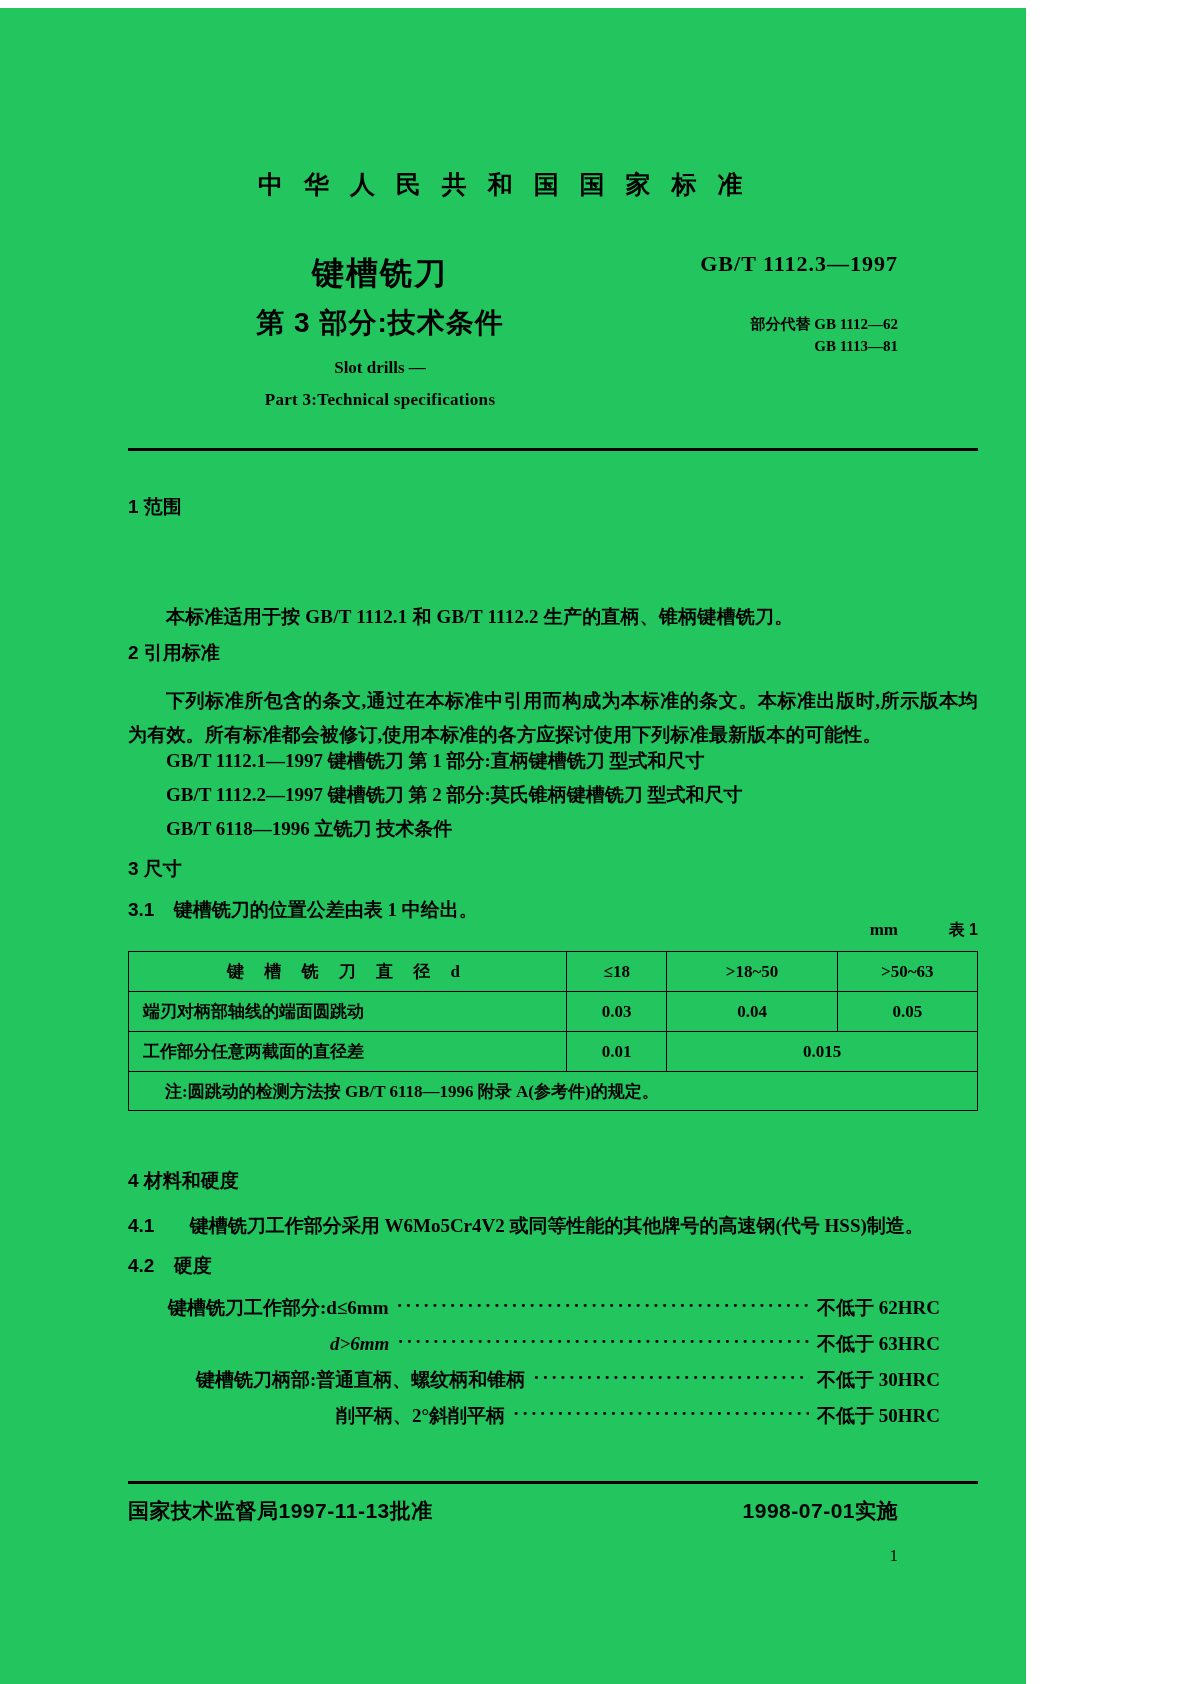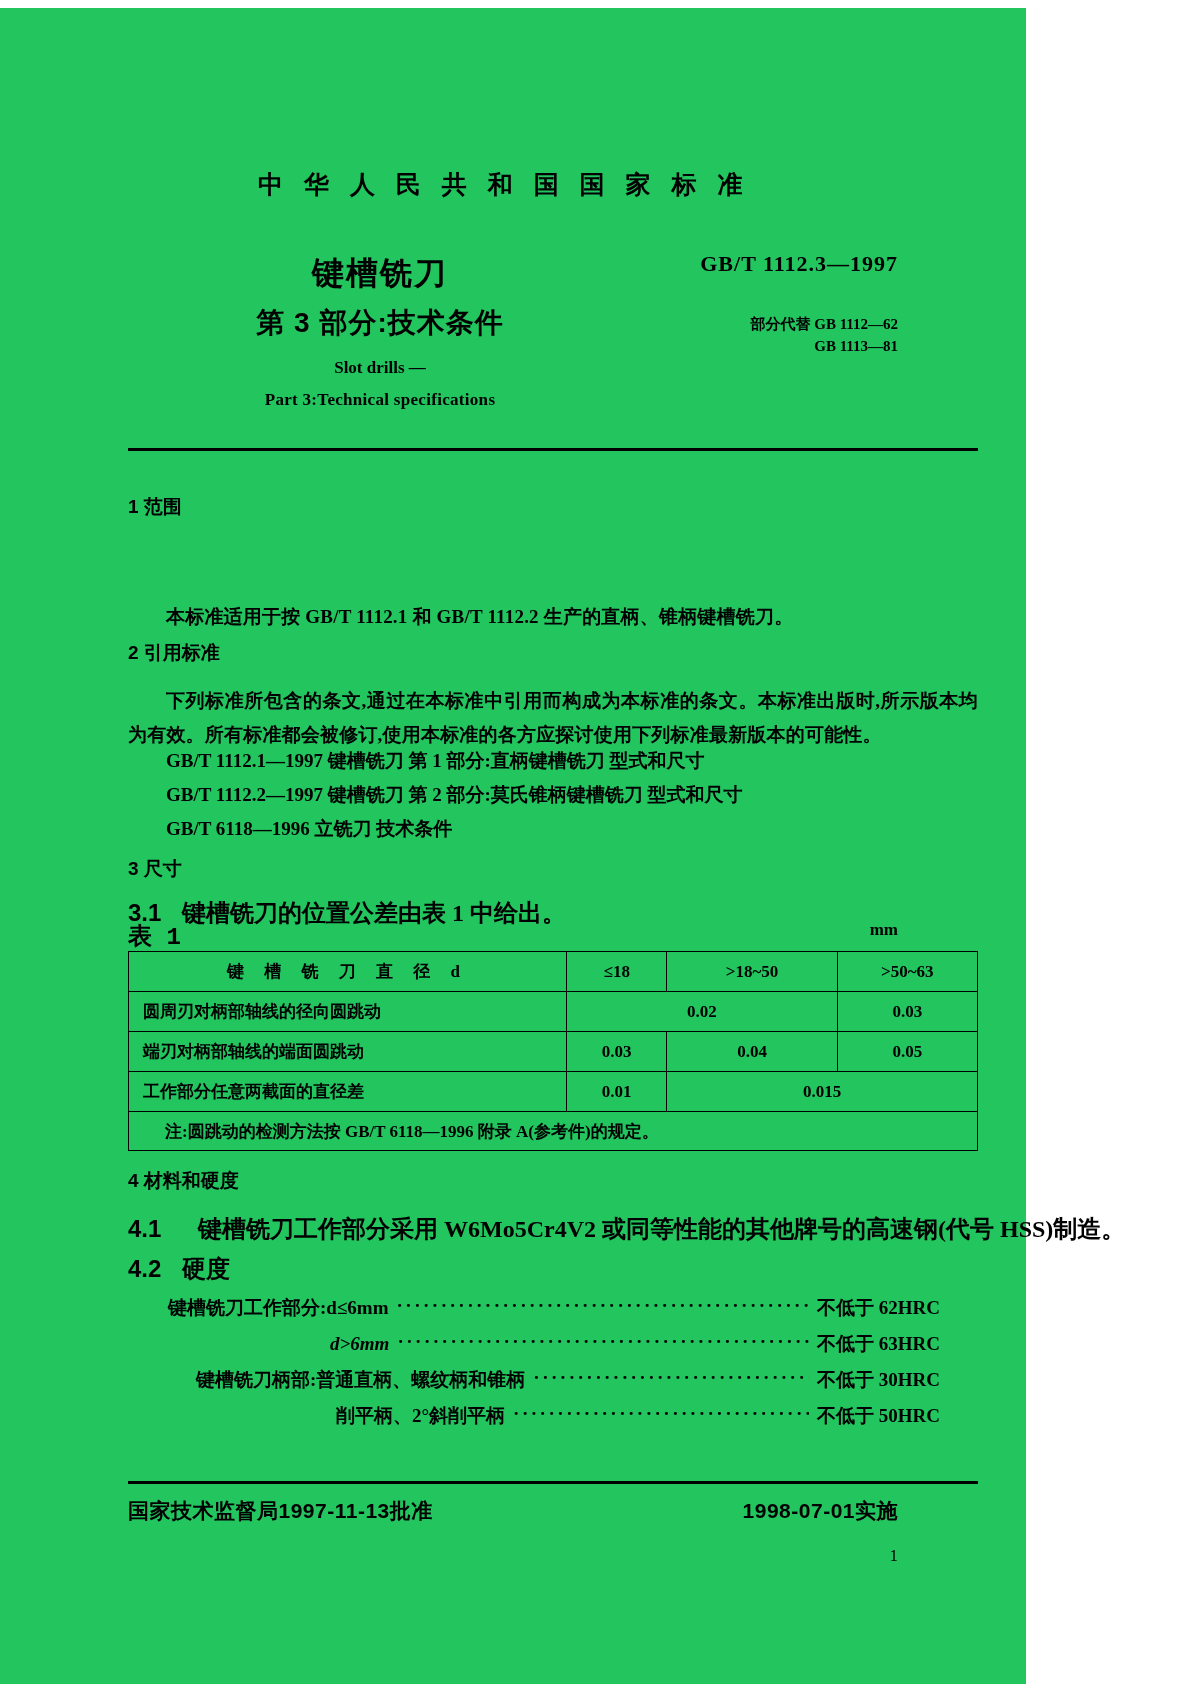--- a/index.html
+++ b/index.html
@@ -137,37 +137,37 @@
     position: absolute;
     font-family: "Liberation Serif", "DejaVu Serif", serif;
     font-weight: bold;
     font-size: 19px;
     white-space: nowrap;
   }
   .clause {
     position: absolute;
     font-family: "Liberation Sans", "DejaVu Sans", sans-serif;
     font-weight: bold;
-    font-size: 24px;
+    font-size: 19px;
     white-space: nowrap;
   }
   .clause .txt {
     font-family: "Liberation Serif", "DejaVu Serif", serif;
   }
 
   
   .tbl-caption {
     position: absolute;
     left: 128px;
     top: 912px;
     width: 850px;
-    text-align: left;
-    font-family: Liberation Mono, monospace;
-    font-weight: bold;
-    font-size: 24px;
+    text-align: right;
+    font-family: Liberation Sans, sans-serif;
+    font-weight: bold;
+    font-size: 16px;
   }
   .tbl-unit {
     position: absolute;
     right: 128px;
     top: 912px;
     font-family: "Liberation Serif", "DejaVu Serif", serif;
     font-weight: bold;
     font-size: 17px;
   }
   table.t1 {
@@ -297,25 +297,20 @@
   <div class="tbl-caption">表 1</div>
   <div class="tbl-unit">mm</div>
 
   <table class="t1">
     <tbody>
       <tr>
         <td class="col-a hdr-lbl">键 槽 铣 刀 直 径 d</td>
         <td class="col-b">≤18</td>
         <td class="col-c">&gt;18~50</td>
         <td class="col-d">&gt;50~63</td>
-      </tr>
-      <tr>
-        <td class="lbl">圆周刃对柄部轴线的径向圆跳动</td>
-        <td colspan="2">0.02</td>
-        <td>0.03</td>
       </tr>
       <tr>
         <td class="lbl">端刃对柄部轴线的端面圆跳动</td>
         <td>0.03</td>
         <td>0.04</td>
         <td>0.05</td>
       </tr>
       <tr>
         <td class="lbl">工作部分任意两截面的直径差</td>
         <td>0.01</td>

